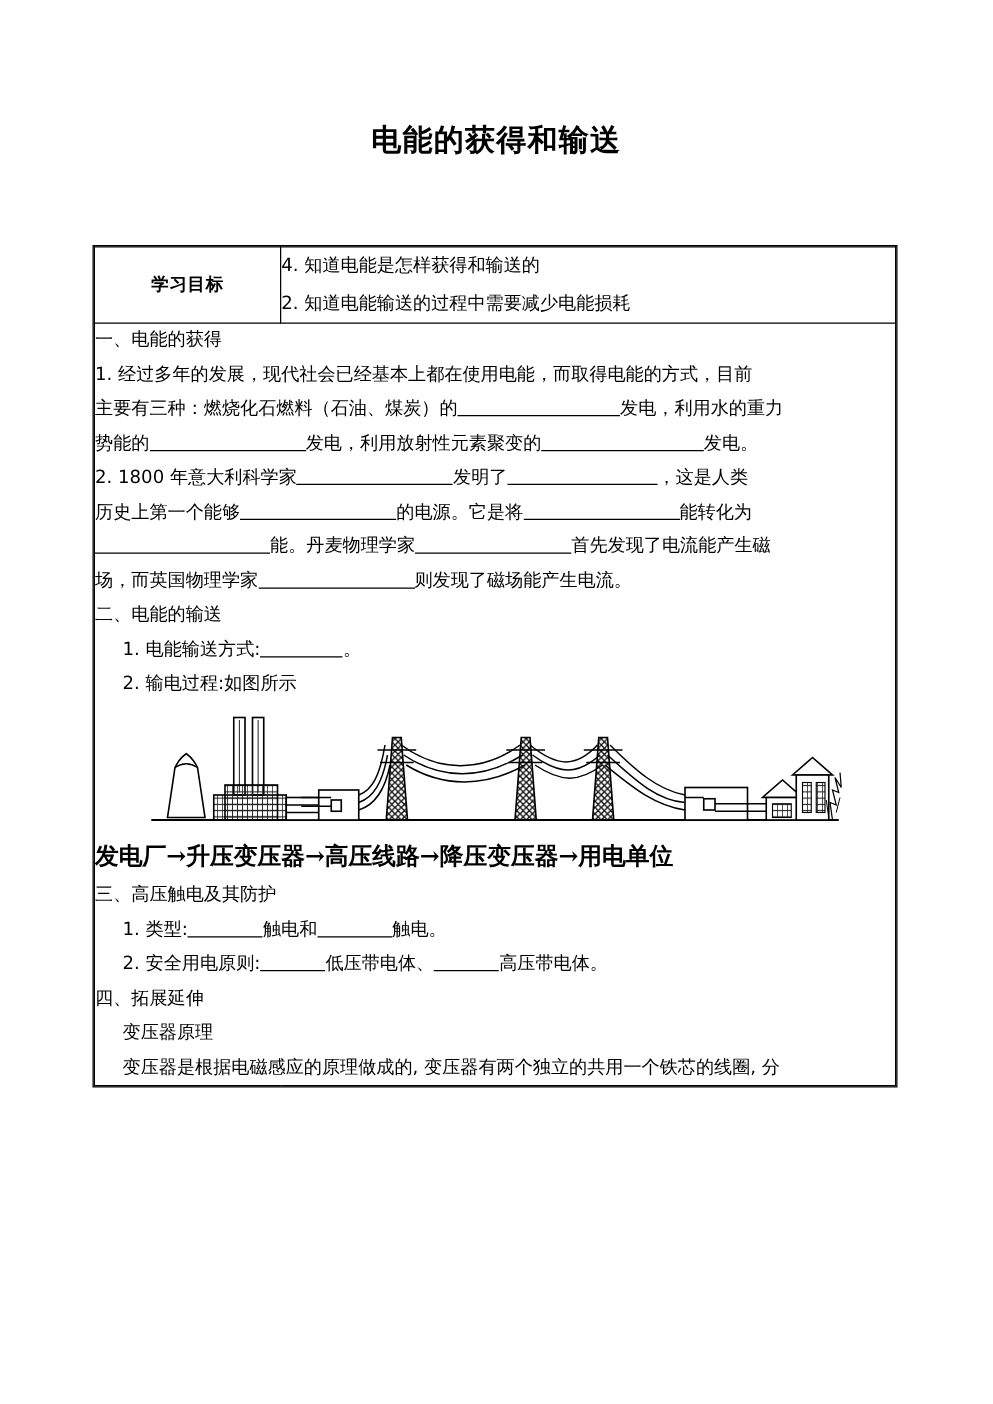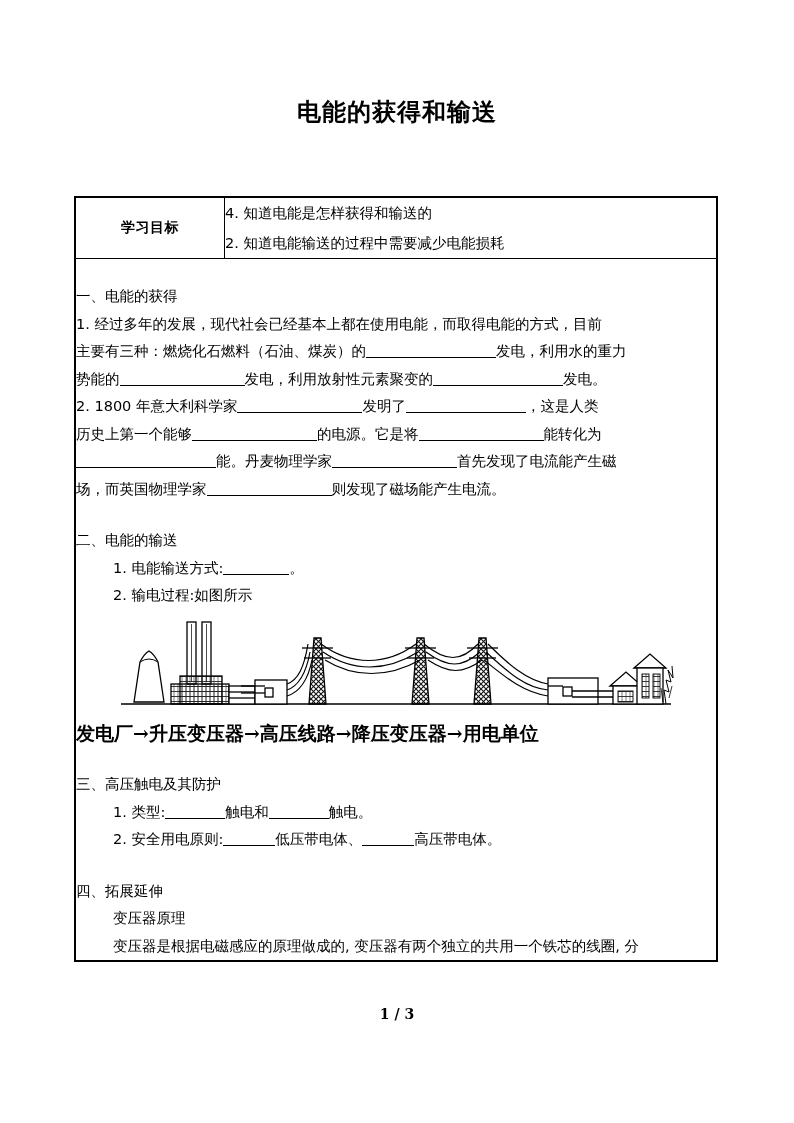--- a/index.html
+++ b/index.html
@@ -85,23 +85,23 @@
     padding: 7px 0 8px 0;
   }
   .body-cell {
     padding: 8px 8px 6px 8px;
     font-size: 14.5px;
     line-height: 27.5px;
   }
 
   
   .ln { white-space: nowrap; }
-  .ln.ind1 { padding-left: 0; margin-top: 24px; }
+  .ln.ind1 { padding-left: 0; }
   .ln.ind2 { }
-  .ln.ind3 { padding-left: 37px; }
+  .ln.ind3 { padding-left: 22px; }
   .blank {
     display: inline-block;
     border-bottom: 1px solid #000;
     height: 15px;
     vertical-align: -2px;
   }
   .b140 { width: 140px; }
   .b130 { width: 130px; }
   .b125 { width: 125px; }
   .b120 { width: 120px; }
@@ -285,15 +285,14 @@
           <div class="ln ind1">四、拓展延伸</div>
           <div class="ln ind3">变压器原理</div>
           <div class="ln ind3">变压器是根据电磁感应的原理做成的, 变压器有两个独立的共用一个铁芯的线圈, 分</div>
 
         </td>
       </tr>
     </tbody>
       </table>
   </div>
 
-  <div class="footer">1 / 3</div>
 
 </div>
 
 </body></html>

